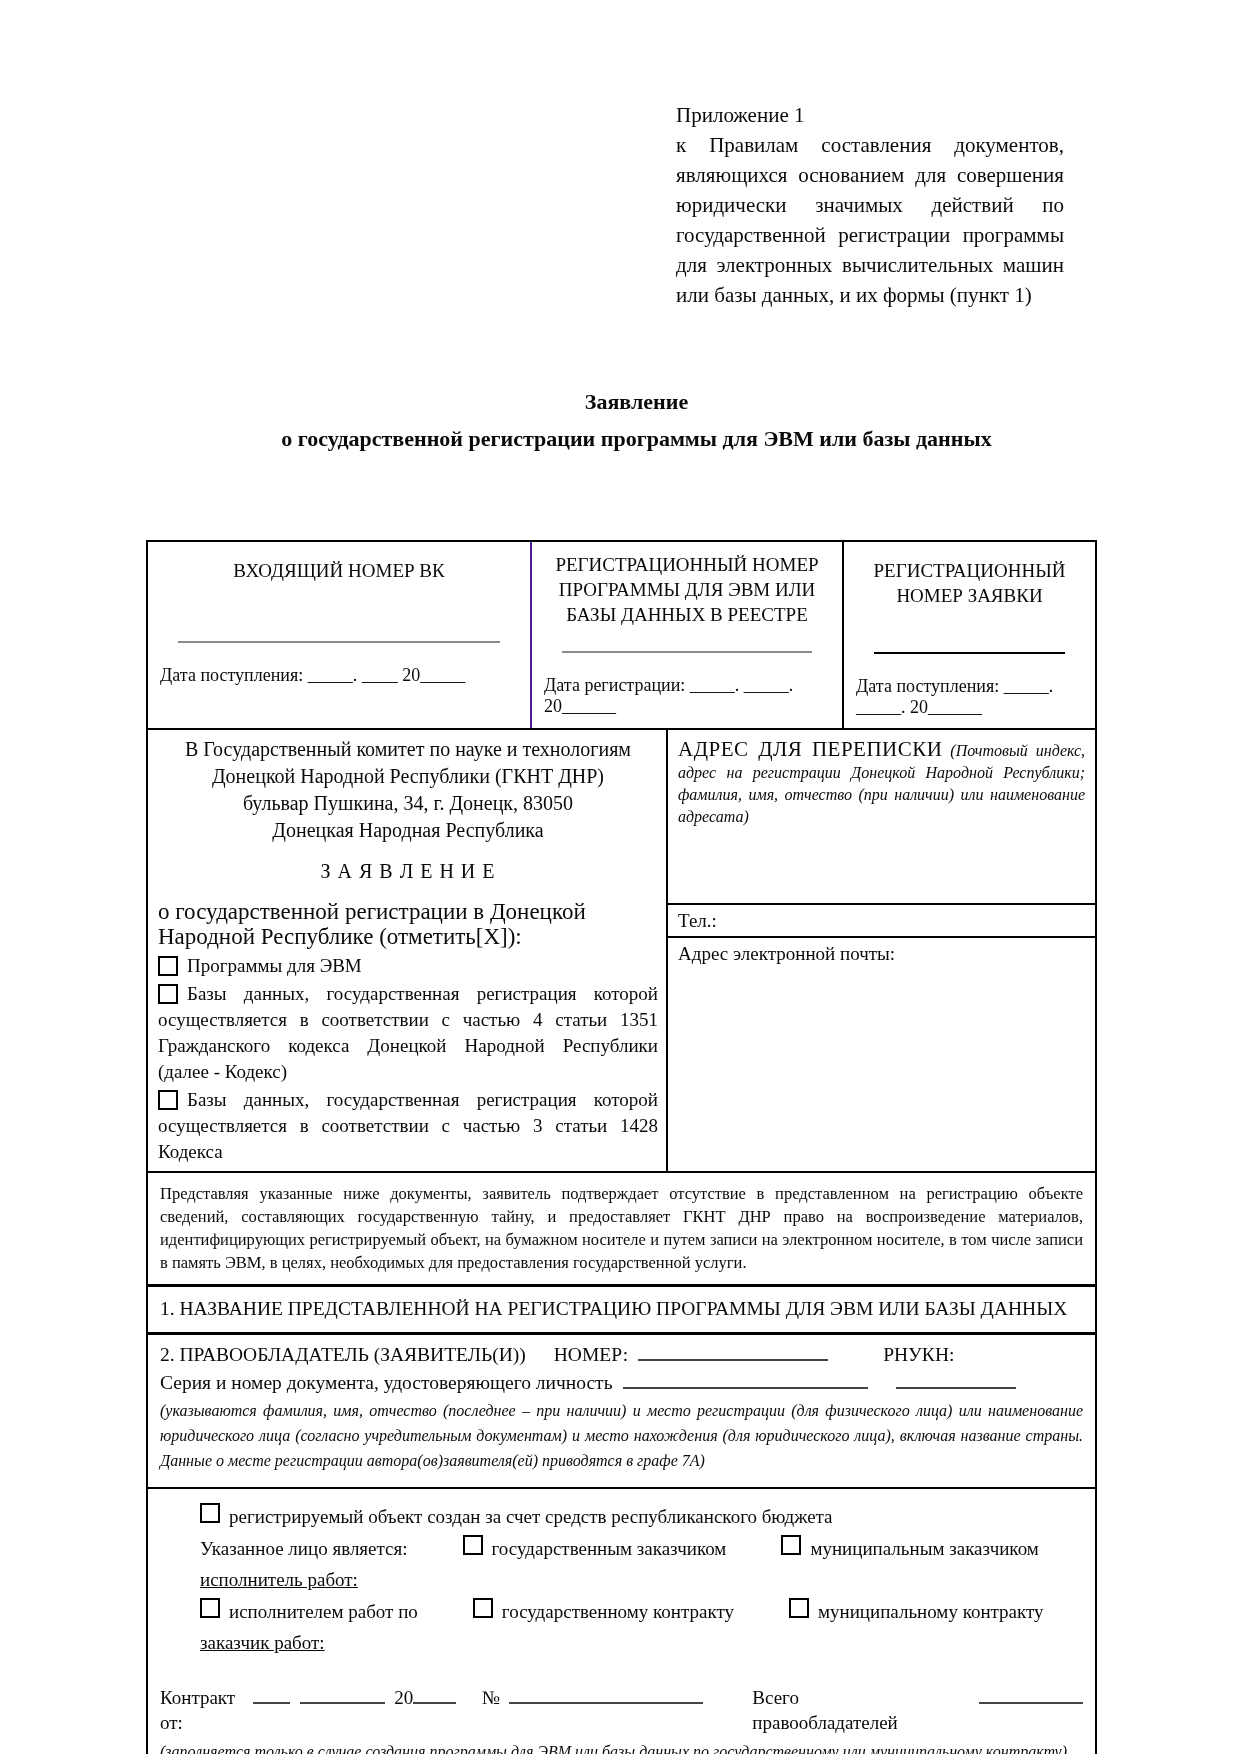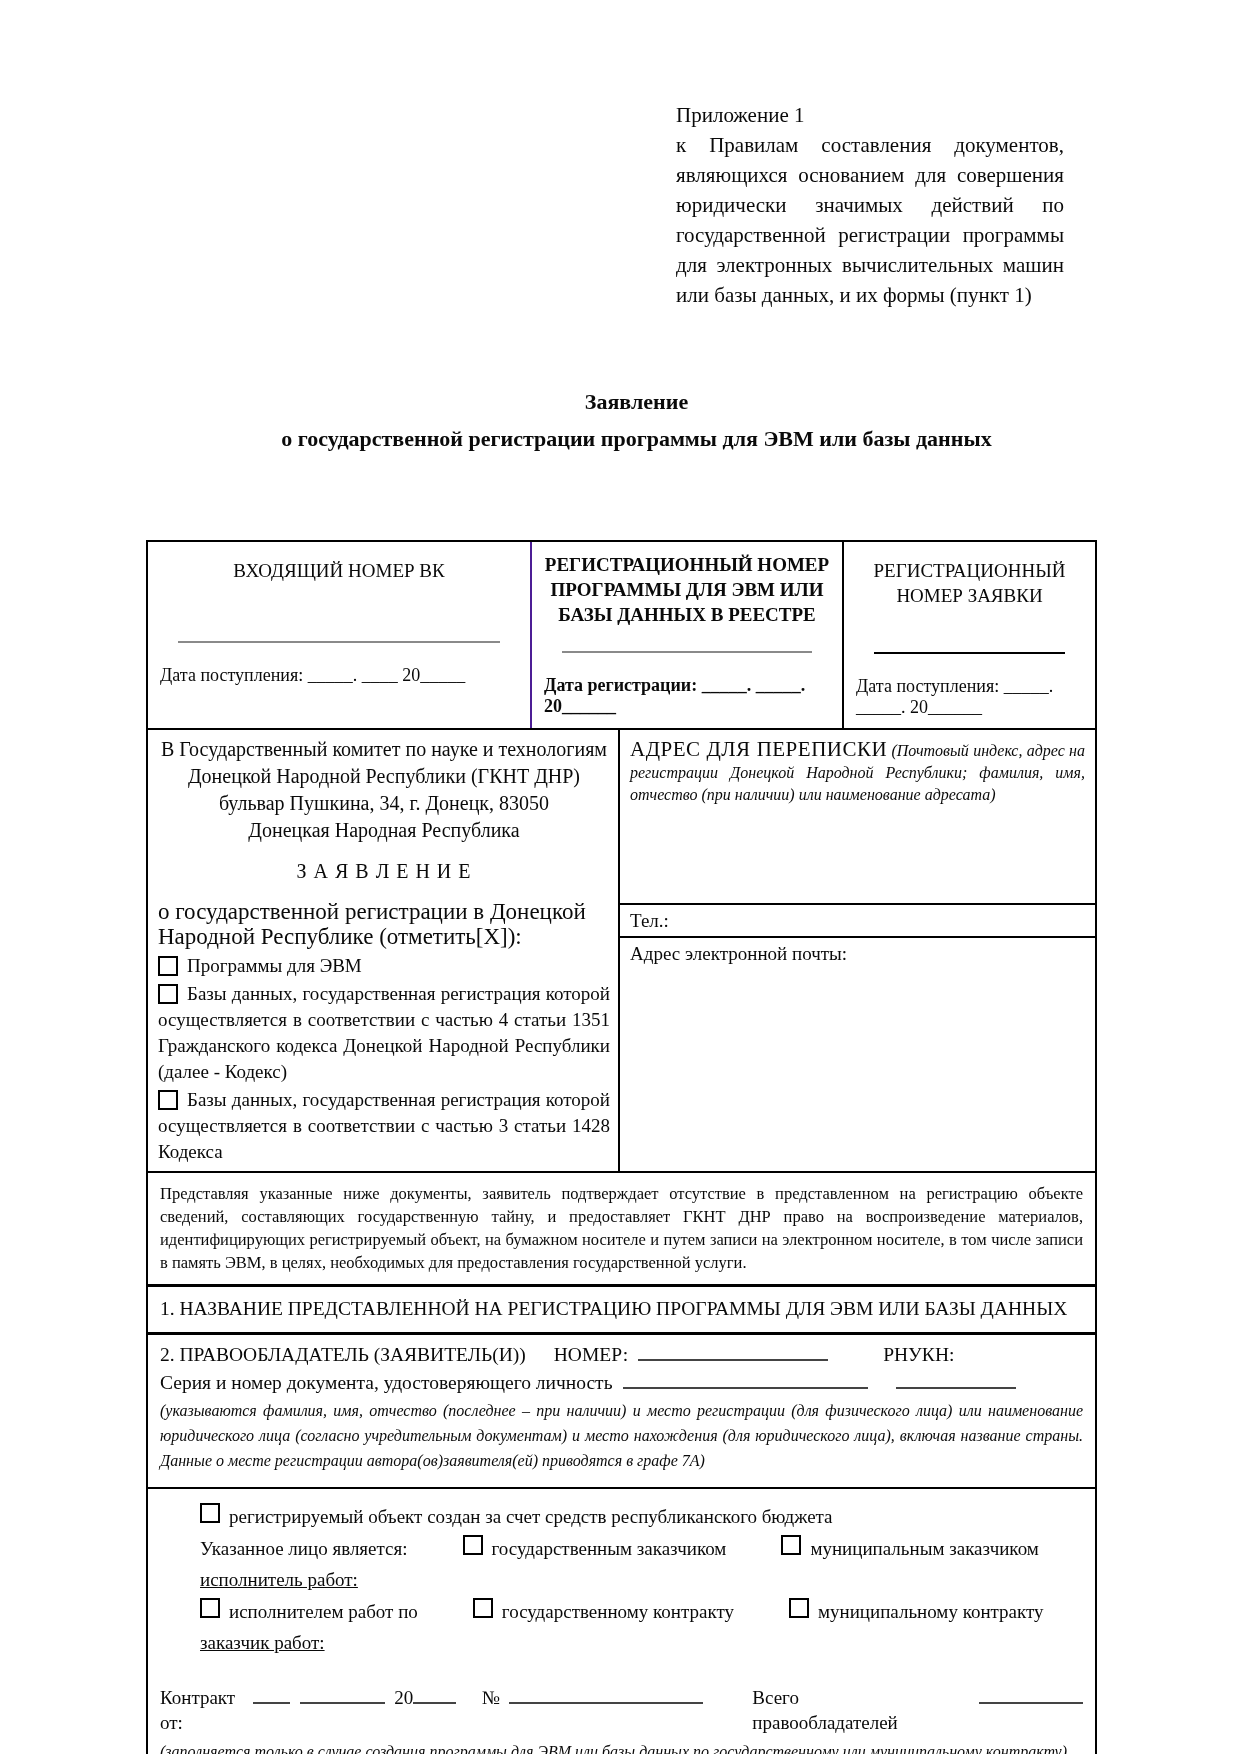--- a/index.html
+++ b/index.html
@@ -15,32 +15,32 @@
   
   .doc-title{position:absolute;left:16px;top:383px;width:100%;text-align:center;font-weight:bold;font-size:22px;line-height:37px;}
   
   .form{position:absolute;left:146px;top:540px;width:951px;border:2px solid #000;box-sizing:border-box;}
   .row{display:flex;box-sizing:border-box;}
   .cell{box-sizing:border-box;}
   
   .r1{height:188px;border-bottom:2px solid #000;}
   .r1 .cell{display:flex;flex-direction:column;padding:10px 12px 8px 12px;}
   .r1 .c-a{width:384px;border-right:2px solid #4c1d95;}
-  .r1 .c-b{width:312px;border-right:2px solid #000;font-weight:bold;}
+  .r1 .c-b{width:312px;border-right:2px solid #000;}
   .r1 .c-c{flex:1;}
   .hdr{flex:0 0 auto;text-align:center;font-size:19px;line-height:25px;margin-top:6px;}
   .c-b .hdr{margin-top:0;}
   .fill-line{flex:0 0 auto;border-bottom:2px solid #8a8a8a;margin:0 18px;}
   .c-a .fill-line{margin-top:58px;}
   .c-b .fill-line{margin-top:24px;}
   .c-c .fill-line{border-bottom:2px solid #000;margin-top:44px;}
   .date-line{margin-top:22px;font-size:18px;}
   
   .r2{border-bottom:2px solid #000;}
-  .r2-left{width:472px;border-right:2px solid #000;padding:6px 8px 6px 10px;}
+  .r2-left{width:520px;border-right:2px solid #000;padding:6px 8px 6px 10px;}
   .addr-center{text-align:center;font-size:20px;line-height:27px;}
   .zayav{text-align:center;font-size:20px;margin-top:16px;letter-spacing:1px;}
   .zayav-sub{font-size:23px;line-height:25px;margin-top:16px;}
   .opts{margin-top:4px;}
   .opt{font-size:19px;line-height:26px;text-align:justify;margin-top:2px;}
   .cb{display:inline-block;width:20px;height:20px;border:2px solid #000;vertical-align:-4px;margin-right:9px;box-sizing:border-box;background:#fff;}
   .r2-right{flex:1;display:flex;flex-direction:column;}
   .addr-cell{height:157px;padding:8px 10px;font-size:16px;line-height:22px;text-align:justify;}
   .addr-caps{font-size:21px;letter-spacing:.5px;}
   .hint{font-style:italic;font-size:16px;}

